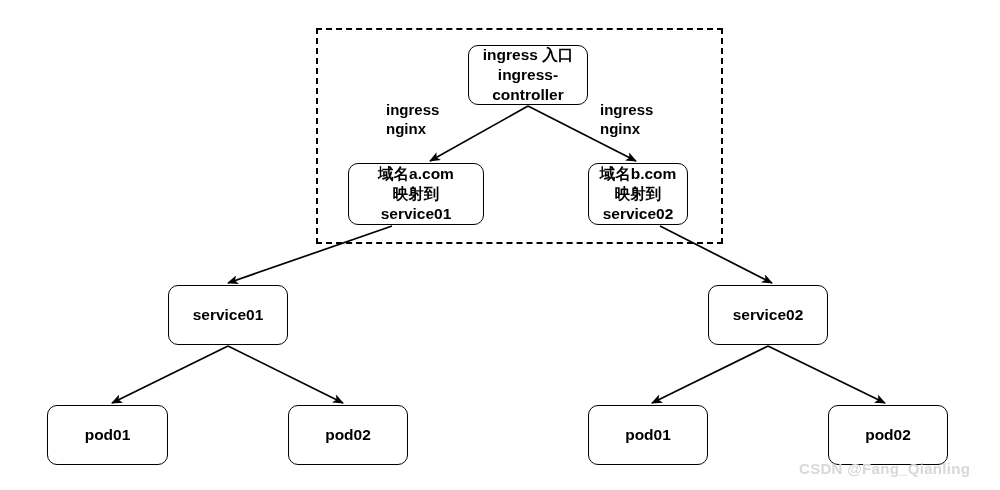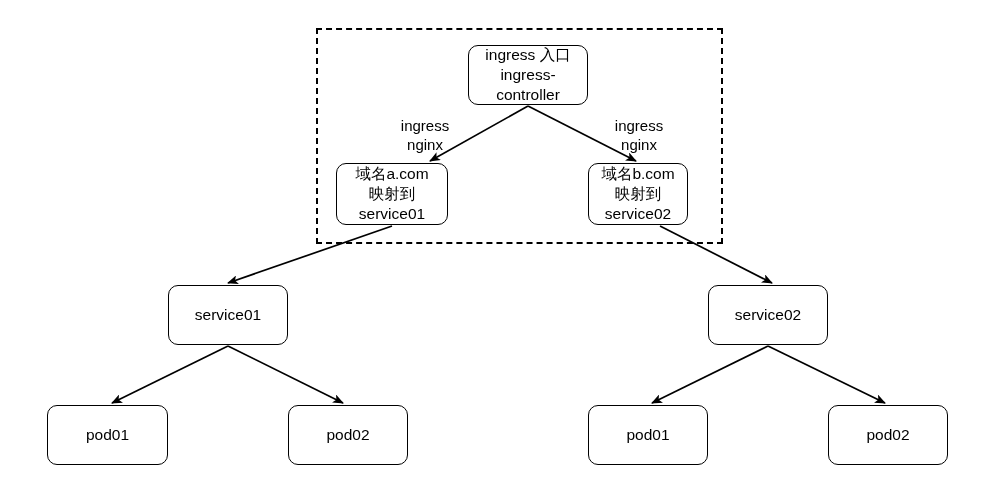--- a/index.html
+++ b/index.html
@@ -9,20 +9,21 @@
   }
   body {
     font-family: "Liberation Sans", "DejaVu Sans", sans-serif;
   }
   #canvas {
     position: relative;
     width: 1000px;
     height: 490px;
     background: #ffffff;
     overflow: hidden;
+    font-weight: bold;
   }
   #edges {
     position: absolute;
     left: 0;
     top: 0;
     width: 1000px;
     height: 490px;
   }
   .group-box {
     position: absolute;
@@ -49,25 +50,24 @@
   }
   .node.multiline {
     font-size: 15.5px;
     line-height: 1.3;
   }
   .edge-label {
     position: absolute;
     color: #000000;
     font-size: 15px;
     line-height: 1.28;
-    text-align: center;
+    text-align: left;
     white-space: pre-line;
     background: transparent;
     z-index: 4;
-    margin-top: 16px;
   }
   .watermark {
     position: absolute;
     color: #d8d8d8;
     font-size: 15px;
     letter-spacing: 0.3px;
     white-space: nowrap;
     z-index: 6;
     user-select: none;
   }
@@ -93,32 +93,33 @@
         <line x1="768" y1="346" x2="652" y2="403" marker-end="url(#arrowhead)"></line>
         <line x1="768" y1="346" x2="885" y2="403" marker-end="url(#arrowhead)"></line>
       </g>
   </svg>
 
   <div class="group-box" style="left: 316px; top: 28px; width: 407px; height: 216px;"></div>
 
   <div class="node multiline" style="left: 468px; top: 45px; width: 120px; height: 60px;">ingress 入口
 ingress-
 controller</div>
-  <div class="node multiline" style="left: 336px; top: 163px; width: 112px; height: 62px;">域名a.com
+  <div class="node multiline" style="left: 348px; top: 163px; width: 136px; height: 62px;">域名a.com
 映射到
 service01</div>
   <div class="node multiline" style="left: 588px; top: 163px; width: 100px; height: 62px;">域名b.com
 映射到
 service02</div>
   <div class="node" style="left: 168px; top: 285px; width: 120px; height: 60px;">service01</div>
   <div class="node" style="left: 708px; top: 285px; width: 120px; height: 60px;">service02</div>
   <div class="node" style="left: 47px; top: 405px; width: 121px; height: 60px;">pod01</div>
   <div class="node" style="left: 288px; top: 405px; width: 120px; height: 60px;">pod02</div>
   <div class="node" style="left: 588px; top: 405px; width: 120px; height: 60px;">pod01</div>
   <div class="node" style="left: 828px; top: 405px; width: 120px; height: 60px;">pod02</div>
 
   <div class="edge-label" style="left: 386px; top: 100px; width: 78px;">ingress
 nginx</div>
   <div class="edge-label" style="left: 600px; top: 100px; width: 78px;">ingress
 nginx</div>
 
+  <div class="watermark" style="left: 799px; top: 460px; color: rgb(216, 216, 216);">CSDN @Fang_Qianling</div>
 
 </div>
 
 </body></html>

